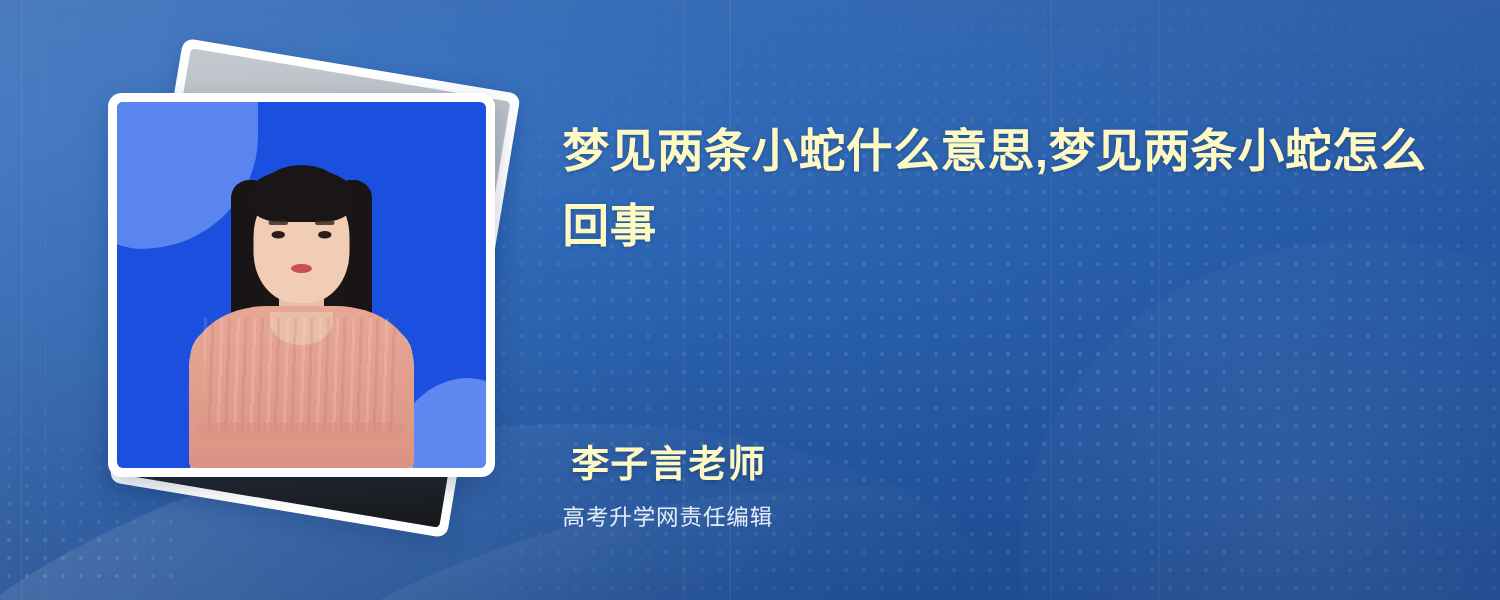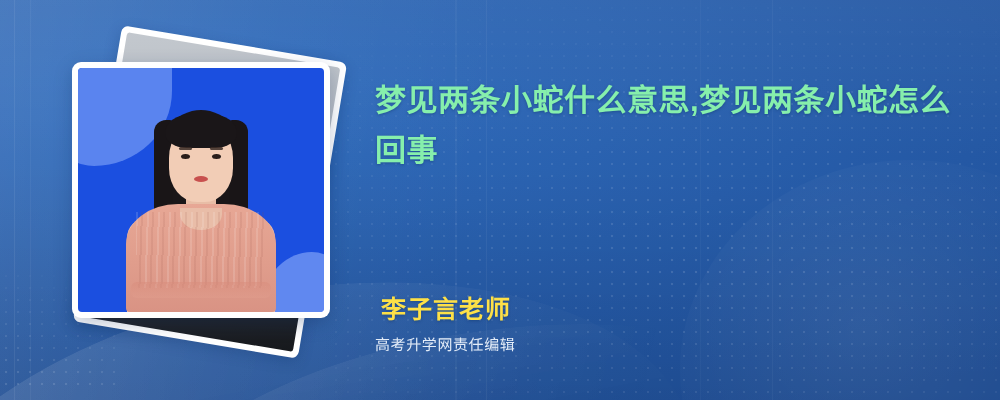--- a/index.html
+++ b/index.html
@@ -294,36 +294,36 @@
     right: 30px;
     height: 100%;
   }
 
   .title {
     position: absolute;
     top: 76px;
     left: 0;
     right: 0;
     margin: 0;
-    color: #86efac;
+    color: #fef9c3;
     font-size: 31px;
     font-weight: bold;
     line-height: 50px;
     letter-spacing: .5px;
     text-shadow: 0 1px 3px rgba(8, 38, 84, .35);
   }
 
   .byline {
     position: absolute;
     left: 0;
     bottom: 46px;
   }
   .author {
     margin: 0 0 8px 6px;
-    color: #fde047;
+    color: #fef9c3;
     font-size: 25px;
     font-weight: bold;
     letter-spacing: 1px;
     text-shadow: 0 1px 3px rgba(8, 38, 84, .35);
   }
   .role {
     margin: 0;
     color: #e3ecf8;
     font-size: 15px;
     font-weight: normal;

